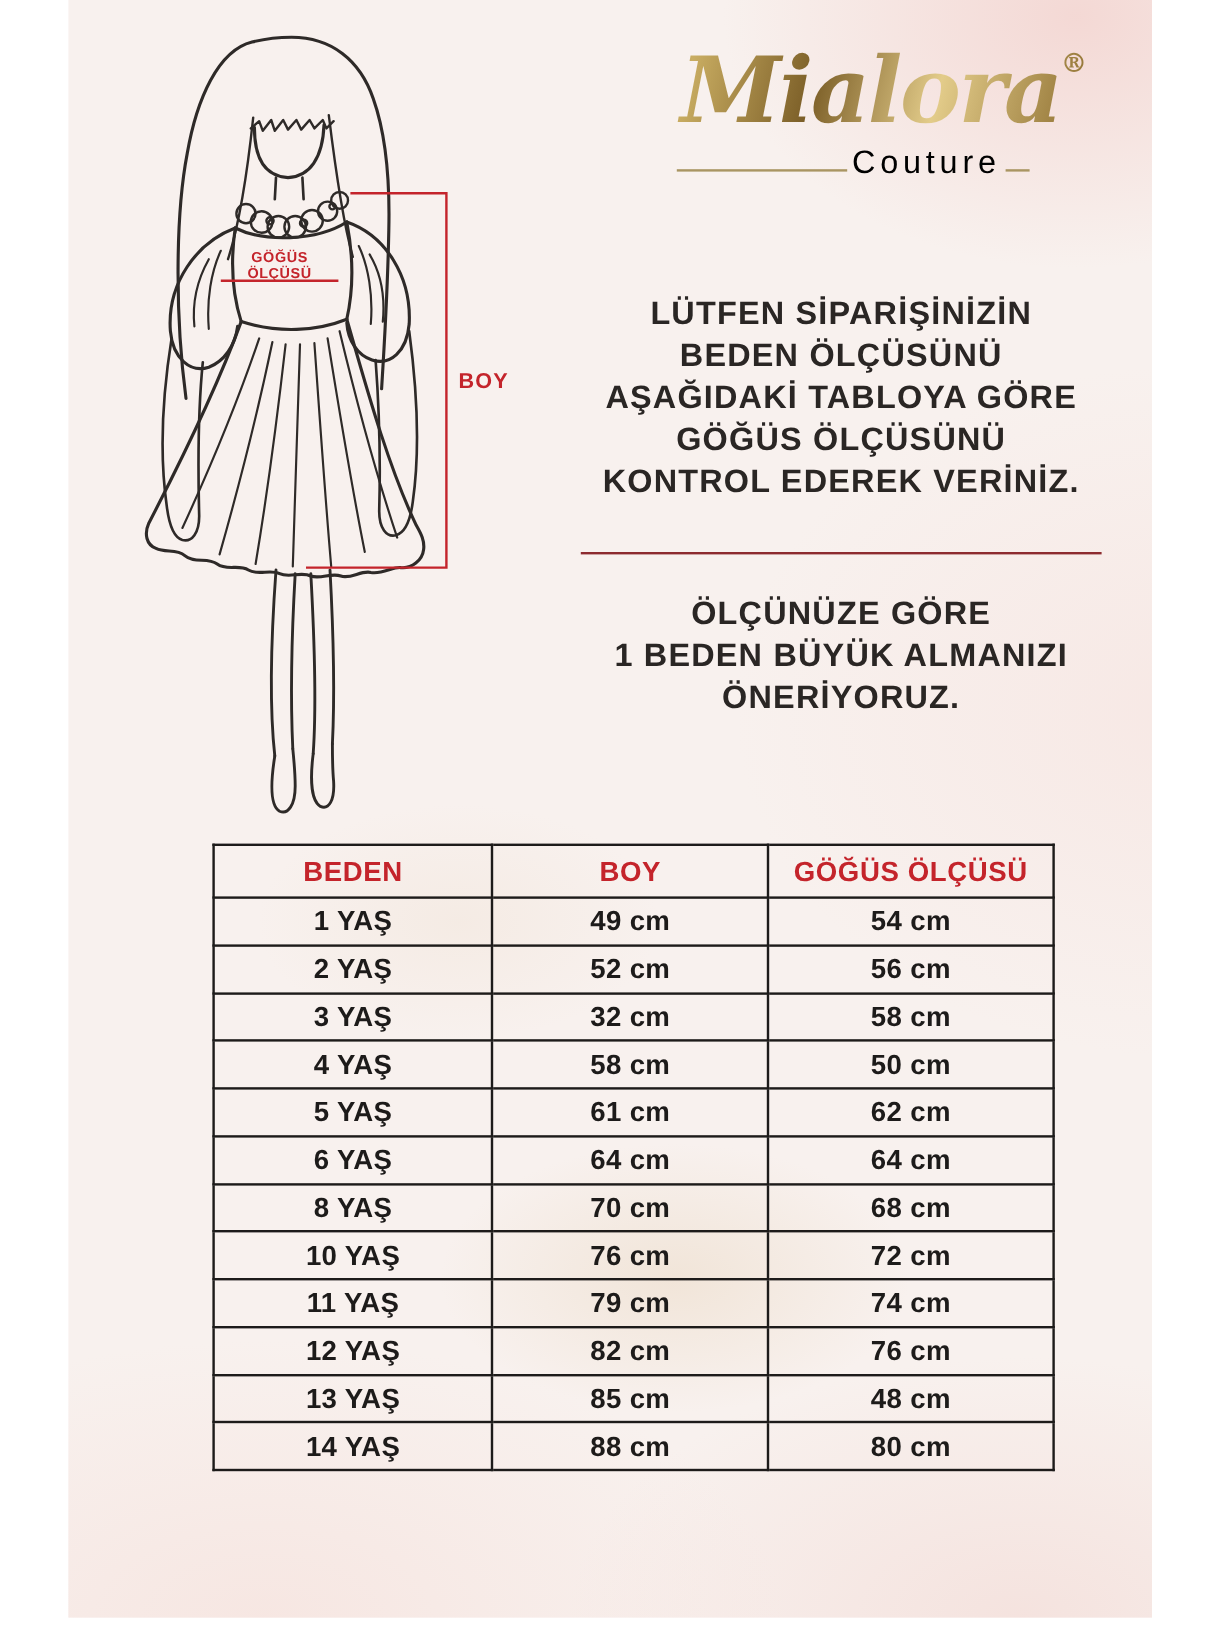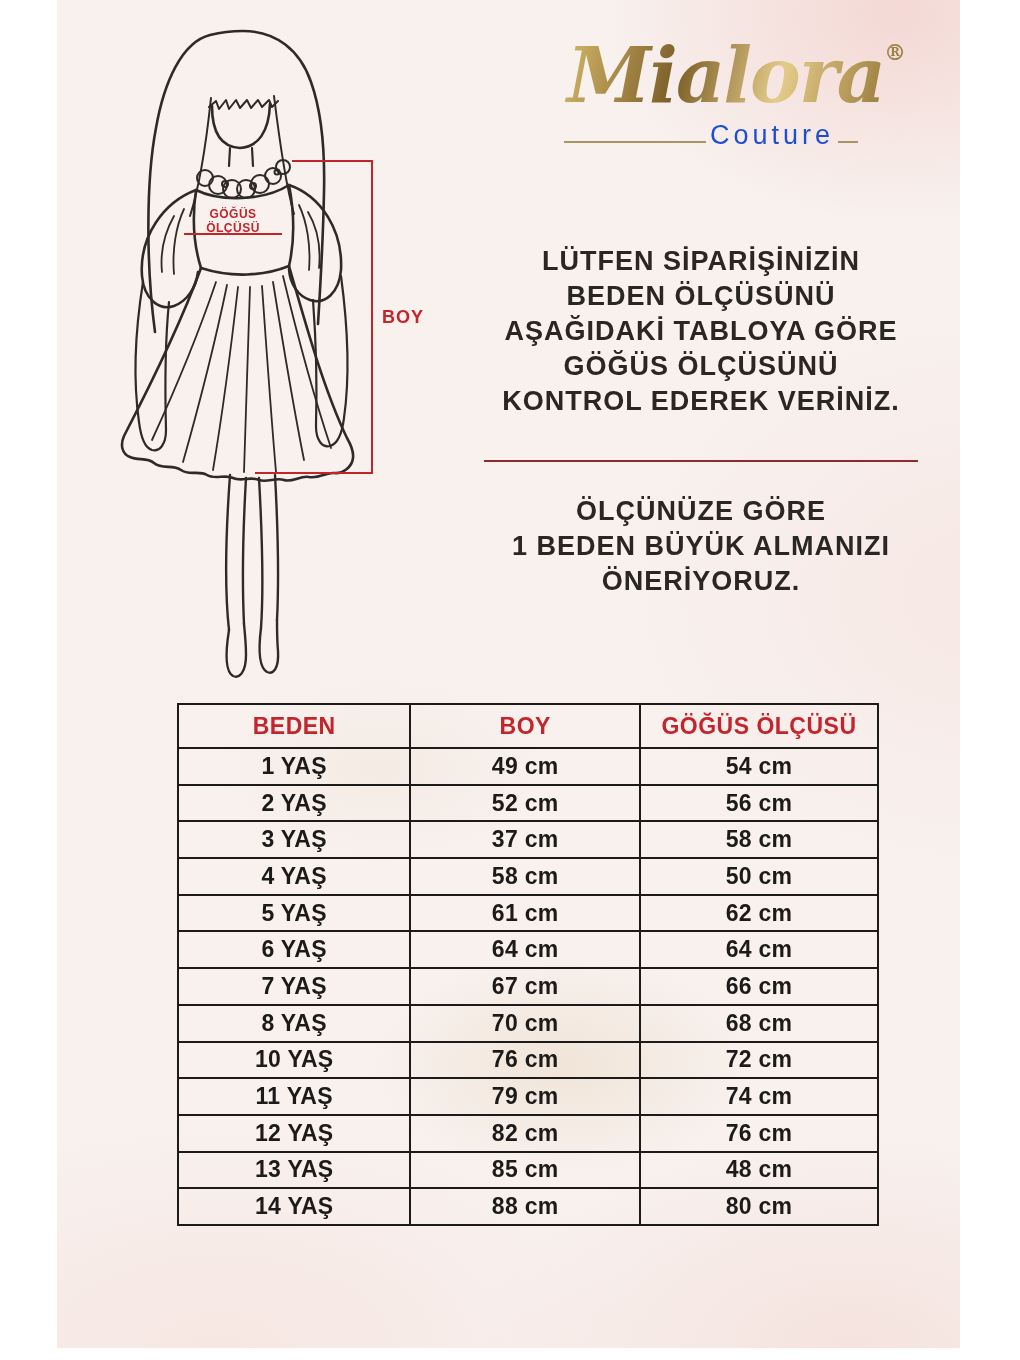--- a/index.html
+++ b/index.html
@@ -39,21 +39,21 @@
   }
   @supports (-webkit-background-clip:text){
     .brand-script{
       background:linear-gradient(105deg,#6e5322 0%,#c9ad62 28%,#7c5f28 50%,#e3cc8a 72%,#8a6b2d 100%);
       -webkit-background-clip:text;background-clip:text;color:transparent;
     }
   }
   .brand-script sup{font-size:22px;letter-spacing:0;vertical-align:42px;}
   .brand-sub{
     margin-top:2px;display:flex;align-items:center;justify-content:center;
-    color:#1d4ed8;font-size:27px;letter-spacing:4px;font-weight:400;
+    color:#000000;font-size:27px;letter-spacing:4px;font-weight:400;
     padding-left:70px;
   }
   .gold-line{display:inline-block;height:2px;background:#a99562;}
   .gold-line.long{width:142px;margin-right:4px;margin-top:14px;}
   .gold-line.short{width:20px;margin-left:4px;margin-top:14px;}
   
   .para{
     position:absolute;left:470px;width:462px;text-align:center;
     font-size:27px;font-weight:bold;color:var(--text-dark);
     line-height:35px;letter-spacing:1px;
@@ -198,44 +198,39 @@
         <td>49 cm</td>
         <td>54 cm</td>
       </tr>
       <tr>
         <td>2 YAŞ</td>
         <td>52 cm</td>
         <td>56 cm</td>
       </tr>
       <tr>
         <td>3 YAŞ</td>
-        <td>37 cm</td>
+        <td>32 cm</td>
         <td>58 cm</td>
       </tr>
       <tr>
         <td>4 YAŞ</td>
         <td>58 cm</td>
         <td>50 cm</td>
       </tr>
       <tr>
         <td>5 YAŞ</td>
         <td>61 cm</td>
         <td>62 cm</td>
       </tr>
       <tr>
         <td>6 YAŞ</td>
         <td>64 cm</td>
         <td>64 cm</td>
       </tr>
       <tr>
-        <td>7 YAŞ</td>
-        <td>67 cm</td>
-        <td>66 cm</td>
-      </tr>
-      <tr>
         <td>8 YAŞ</td>
         <td>70 cm</td>
         <td>68 cm</td>
       </tr>
       <tr>
         <td>10 YAŞ</td>
         <td>76 cm</td>
         <td>72 cm</td>
       </tr>
       <tr>

